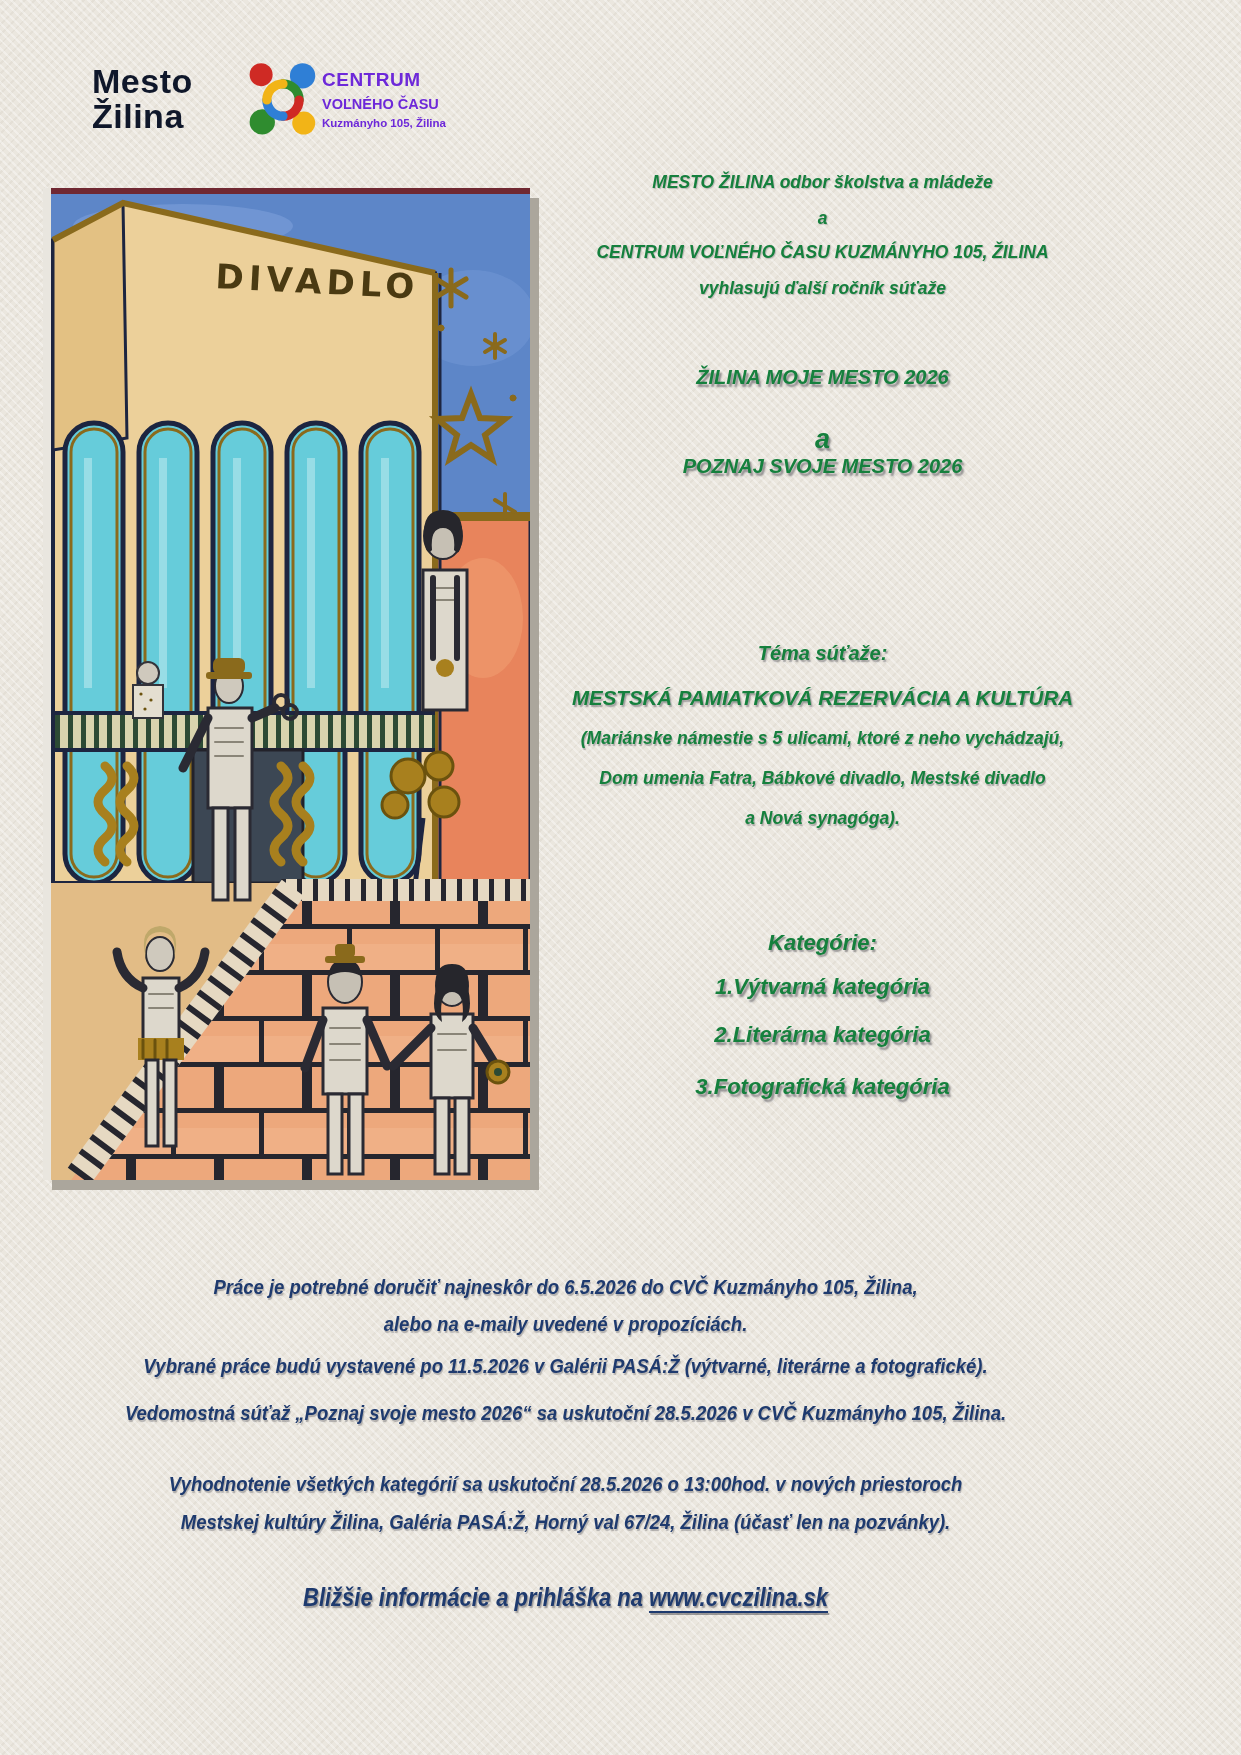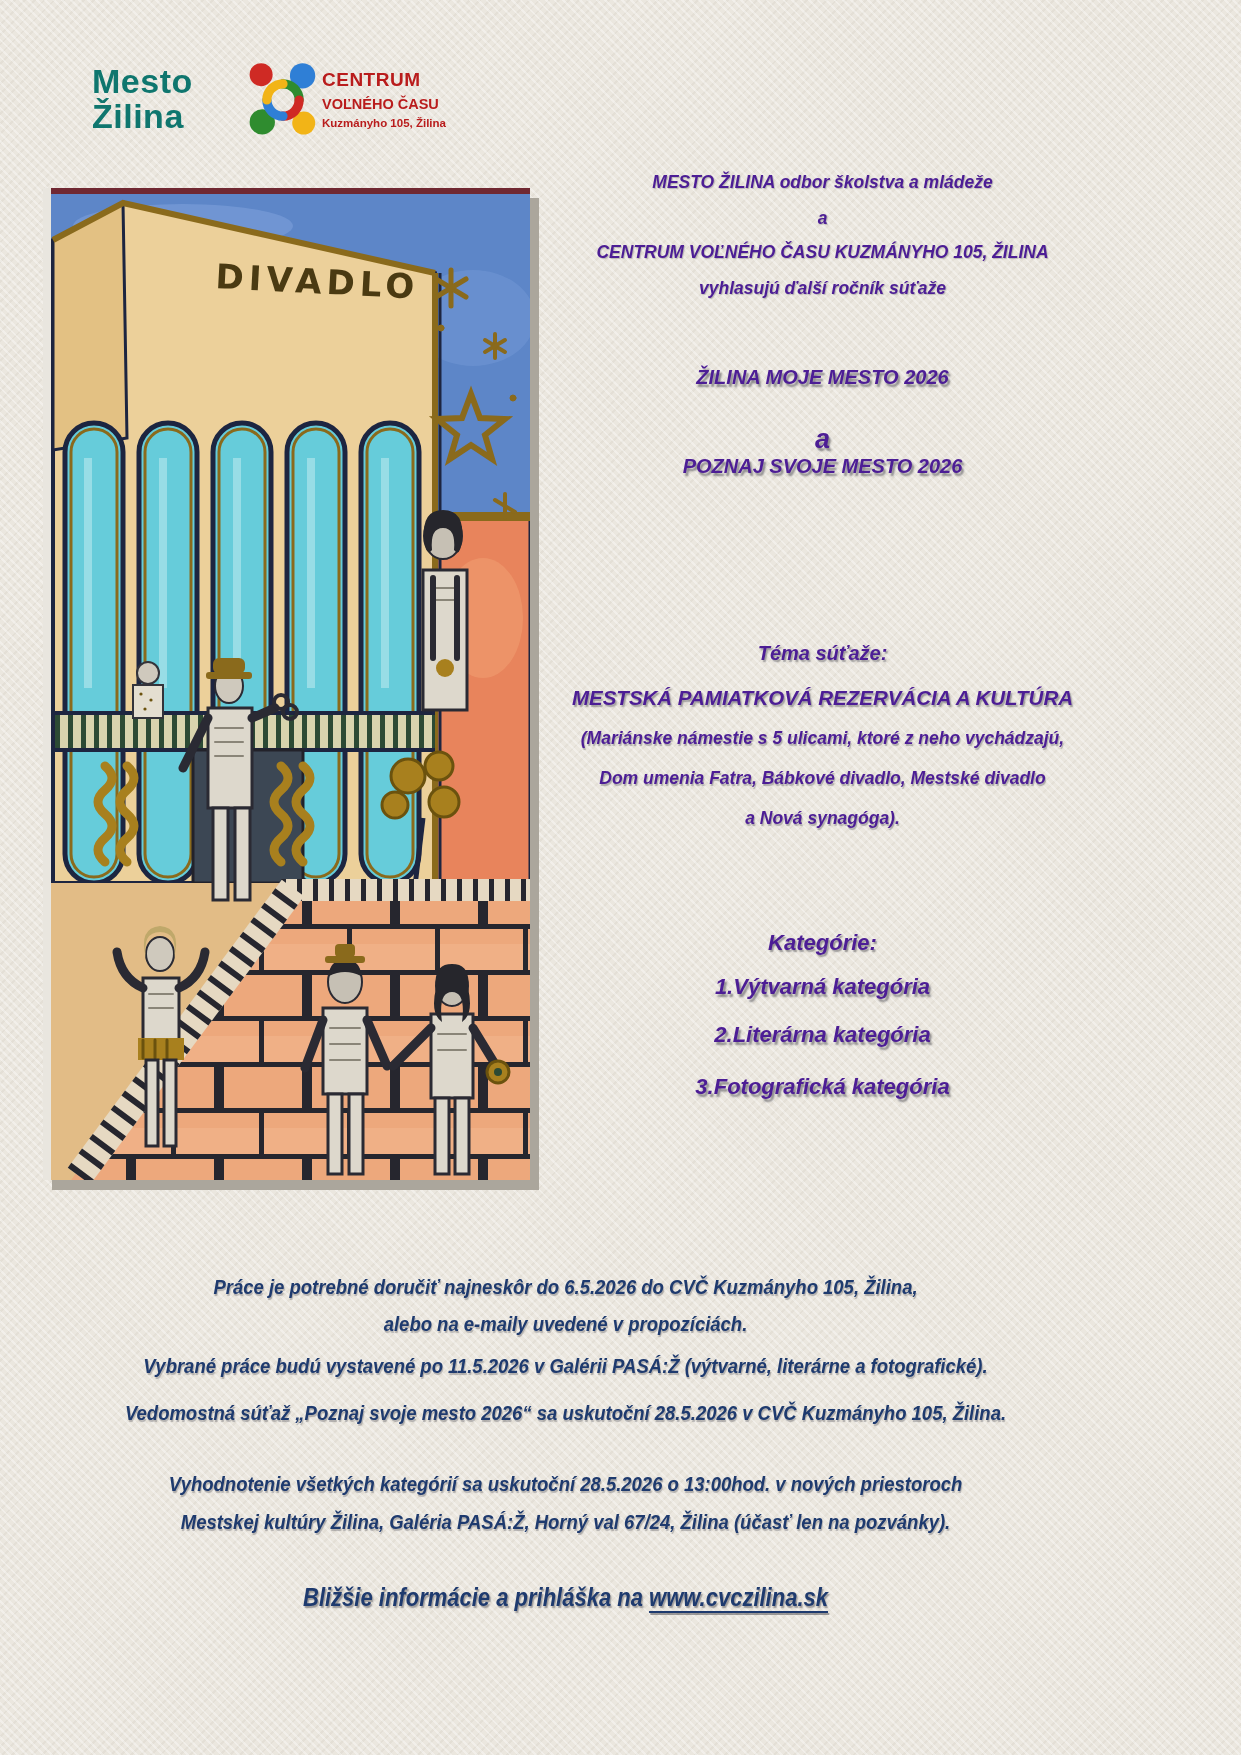--- a/index.html
+++ b/index.html
@@ -7,31 +7,31 @@
     width:1241px;height:1755px;position:relative;overflow:hidden;
     font-family:"Liberation Sans",sans-serif;
     background-color:#ebe7df;
     background-image:
       repeating-linear-gradient(45deg, rgba(255,255,255,.35) 0 2px, rgba(0,0,0,0) 2px 6px),
       repeating-linear-gradient(-45deg, rgba(203,196,184,.22) 0 2px, rgba(0,0,0,0) 2px 7px);
   }
   .abs{position:absolute;}
   
   .mesto-logo{left:92px;top:64px;font-weight:bold;font-size:34px;line-height:35px;
-    color:#0f766e;letter-spacing:.5px;}
+    color:#0f172a;letter-spacing:.5px;}
   .cvc-mark{left:247px;top:62px;width:72px;height:76px;}
-  .cvc-text{left:322px;top:70px;color:#b91c1c;line-height:1.1;}
+  .cvc-text{left:322px;top:70px;color:#6d28d9;line-height:1.1;}
   .cvc-title{font-size:19px;font-weight:bold;letter-spacing:.5px;}
   .cvc-sub{font-size:14.5px;font-weight:bold;margin-top:6px;}
   .cvc-addr{font-size:11.5px;font-weight:bold;margin-top:4px;}
   
   .painting{left:43px;top:188px;width:487px;height:992px;box-shadow:9px 10px 0 #aba69c;}
   
   .rcol{left:535px;top:0;width:575px;height:1755px;pointer-events:none;}
-  .rcol > div{position:absolute;width:100%;text-align:center;color:#4c1d95;font-style:italic;font-weight:bold;}
+  .rcol > div{position:absolute;width:100%;text-align:center;color:#15803d;font-style:italic;font-weight:bold;}
   .intro{font-size:17.5px;text-shadow:1px 1.2px 1px rgba(70,70,75,.3);}
   .bigtitle{font-size:20px;color:#1d3466;text-shadow:2px 2.5px 2px rgba(45,45,55,.5);}
   .mid-a{font-size:27px;color:#1d3466;text-shadow:2px 2.5px 2px rgba(45,45,55,.5);}
   .theme-h{font-size:20px;text-shadow:1.5px 2px 1.5px rgba(50,50,60,.42);}
   .theme-n{font-size:20.5px;text-shadow:1.5px 2px 1.5px rgba(50,50,60,.42);}
   .theme-d{font-size:17.5px;text-shadow:1px 1.5px 1px rgba(60,60,70,.35);}
   .kat-h{font-size:22px;text-shadow:1.5px 2px 1.5px rgba(50,50,60,.45);}
   .kat-i{font-size:22px;text-shadow:2px 2.5px 2px rgba(50,50,60,.5);}
   
   .bblock{left:38px;width:1055px;text-align:center;color:#1e3a6e;font-style:italic;font-weight:bold;

